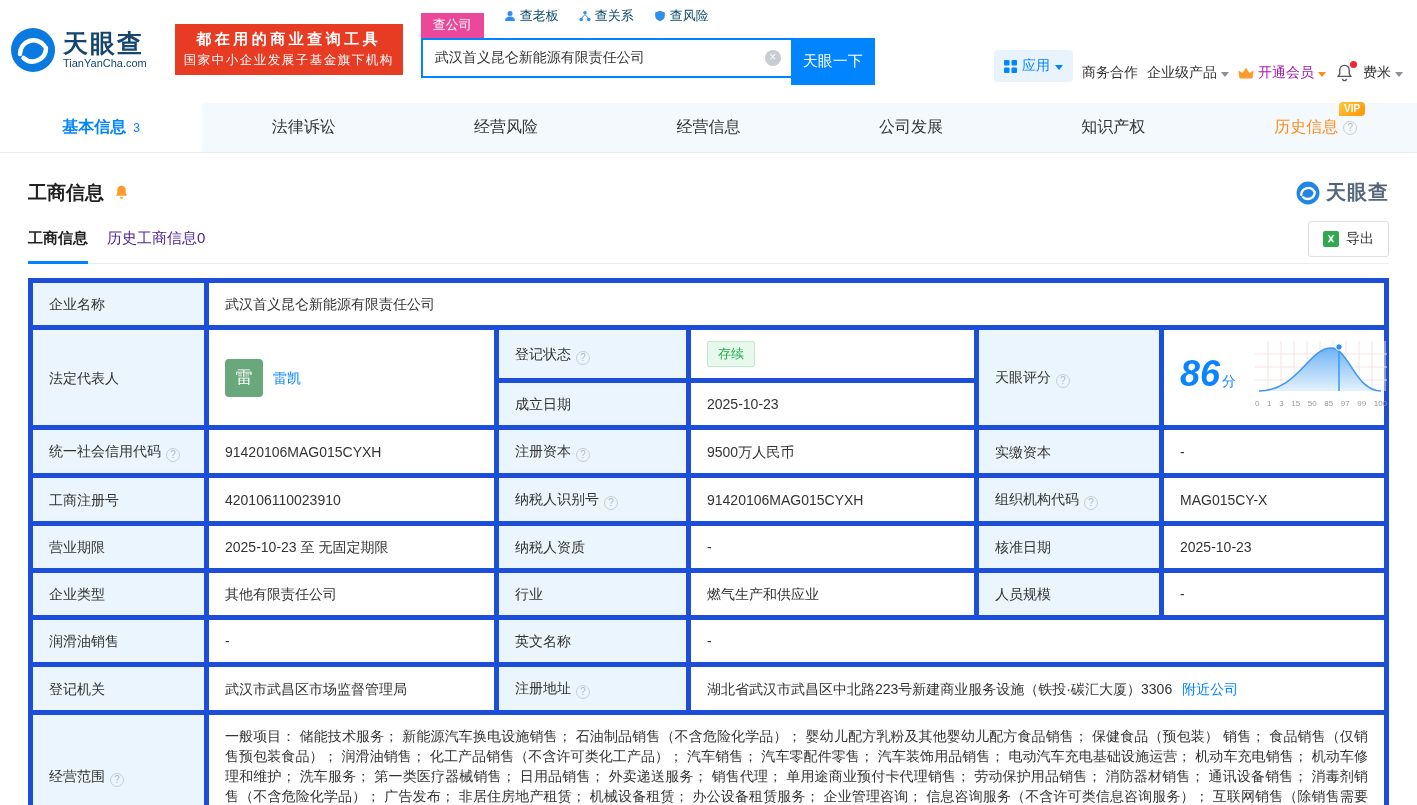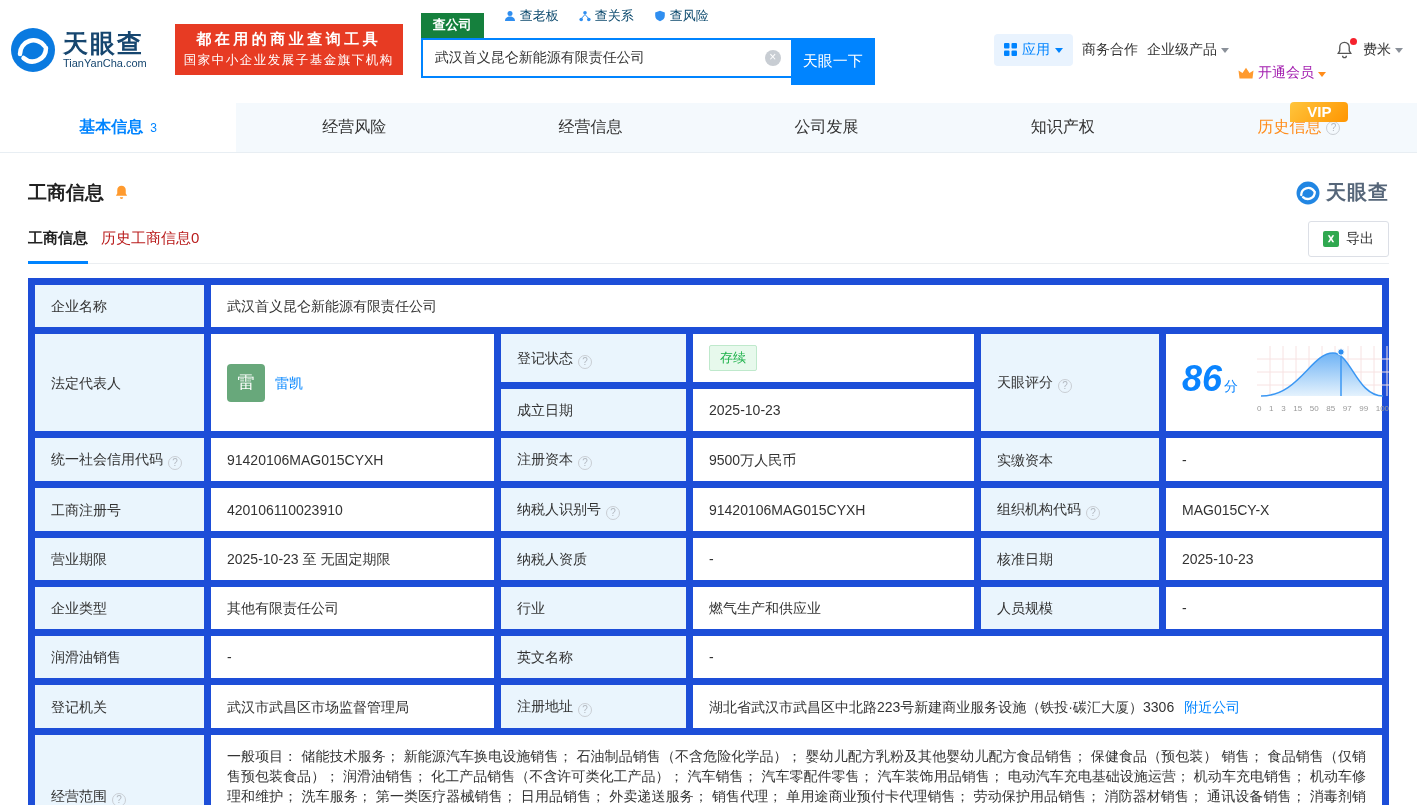--- a/index.html
+++ b/index.html
@@ -18,67 +18,67 @@
   .logo { display:flex; align-items:center; gap:7px; cursor:pointer; }
   .logo-text .cn { font-size:25px; font-weight:bold; color:#16466f; letter-spacing:2px; line-height:1.1; }
   .logo-text .en { font-size:11px; color:#16466f; }
   .banner { margin-left:28px; background:#e73b23; color:#fff; padding:6px 9px; text-align:center; cursor:pointer; }
   .banner .l1 { font-size:15px; font-weight:bold; letter-spacing:3.5px; }
   .banner .l2 { font-size:12.5px; letter-spacing:1.5px; margin-top:3px; }
 
   .search-block { margin-left:18px; display:flex; flex-direction:column; }
   .search-tabs { display:flex; align-items:flex-end; gap:20px; height:24px; }
   .stab { font-size:13px; color:#0c4a6e; display:flex; align-items:center; gap:4px; cursor:pointer; padding-bottom:13px; }
-  .stab.active { background:#15803d; color:#fff; padding:3px 12px 4px;font-weight:bold; }
+  .stab.active { background:#ec4899; color:#fff; padding:3px 12px 4px; }
   .search-row { display:flex; margin-top:0; }
   .search-input-wrap { position:relative; width:370px; }
   .search-input { width:100%; height:40px; border:2px solid #0084ff; border-right:none; padding:0 34px 0 12px; font-size:14px; color:#333; outline:none; font-family:inherit; }
   .clear-btn { position:absolute; right:10px; top:12px; width:16px; height:16px; border-radius:50%; background:#c8cdd3; color:#fff; font-size:12px; line-height:15px; text-align:center; cursor:pointer; }
   .clear-btn::after { content:"×"; }
   .search-btn { width:84px; height:47px; background:#0084ff; color:#ffffff; border:none; font-size:15px; cursor:pointer; font-family:inherit; }
 
-  .header-right { margin-left:auto; display:flex; align-items:center; gap:9px; }
+  .header-right { margin-left:auto; display:flex; align-items:flex-end; gap:9px; }
   .apps-btn { background:#e9f3fe; color:#0084ff; border-radius:4px; padding:7px 10px; display:flex; align-items:center; gap:5px; font-size:14px; cursor:pointer; }
   .hlink { font-size:14px; color:#333; display:flex; align-items:center; gap:4px; cursor:pointer; }
   .vip-link { color:#a21caf;margin-top:47px; }
   .caret { width:0; height:0; border-left:4px solid transparent; border-right:4px solid transparent; border-top:5px solid #8a9099; margin-top:2px; }
   .caret.blue { border-top-color:#0084ff; }
   .caret.orange { border-top-color:#ff8c1a; }
   .bell-wrap { position:relative; cursor:pointer; display:flex; }
   .red-dot { position:absolute; top:-2px; right:-3px; width:7px; height:7px; background:#f5222d; border-radius:50%; }
 
   
   .main-tabs { display:flex; background:#f4f9fd; border-bottom:1px solid #e8eef3; height:50px; margin-top:8px; }
   .mtab { flex:1; display:flex; align-items:center; justify-content:center; font-size:16px; color:#333; cursor:pointer; }
   .mtab.active { background:#fff; color:#0084ff; font-weight:bold; }
   .mtab sup { font-size:12px; color:#0084ff; margin-left:2px; font-weight:normal; }
   .mtab.vip-tab { color:#ff8c1a; }
   .mtab-label-wrap { position:relative; display:flex; align-items:center; gap:5px; }
-  .vip-badge { position:absolute; top:-15px; right:-8px; font-size:15px; font-weight:bold; color:#fff;
-    background:linear-gradient(135deg,#ffc53d,#ff9500); padding:1px 17px 2px; border-radius:4px 4px 4px 0; }
+  .vip-badge { position:absolute; top:-15px; right:-8px; font-size:10px; font-weight:bold; color:#fff;
+    background:linear-gradient(135deg,#ffc53d,#ff9500); padding:1px 5px 2px; border-radius:4px 4px 4px 0; }
   .q-icon { display:inline-block; width:14px; height:14px; border:1px solid #c9ced4; border-radius:50%;
     color:#b3b9c0; font-size:10px; line-height:12px; text-align:center; cursor:pointer; }
   .q-icon::after { content:"?"; }
 
   
   .section-head { display:flex; align-items:center; margin:26px 28px 0; }
   .section-title { font-size:19px; font-weight:bold; color:#222; }
   .sub-bell { margin-left:9px; display:flex; cursor:pointer; }
   .brand-mark { margin-left:auto; display:flex; align-items:center; gap:6px; color:#44566b; font-size:20px; font-weight:bold; opacity:.9; letter-spacing:1px; }
 
   .subtab-row { display:flex; align-items:center; margin:8px 28px 0; border-bottom:1px solid #ebeef1; height:50px; }
   .subtab { font-size:15px; color:#222; font-weight:bold; position:relative; height:100%; display:flex; align-items:center; cursor:pointer; }
   .subtab.active::after { content:""; position:absolute; left:0; right:0; bottom:-1px; height:3px; background:#0084ff; }
-  .subtab.inactive { color:#b91c1c; font-weight:normal; margin-left:13px;text-align:center; }
+  .subtab.inactive { color:#4c1d95; font-weight:normal; margin-left:19px;text-align:center; }
   .export-btn { margin-left:auto; display:flex; align-items:center; gap:7px; border:1px solid #dcdfe6; border-radius:3px;
     padding:8px 14px; font-size:14px; color:#333; background:#fff; cursor:pointer; font-family:inherit; }
 
   
   .info-table { width:1361px; margin:14px 28px 26px; border-collapse:collapse; table-layout:fixed; }
-  .info-table td { border:7px solid #1d4ed8; padding:11px 16px; font-size:14px; color:#333; vertical-align:middle; line-height:20px; }
+  .info-table td { border:5px solid #1d4ed8; padding:11px 16px; font-size:14px; color:#333; vertical-align:middle; line-height:20px; }
   td.lbl { background:#eaf5fd; }
   td.lbl .q-icon { margin-left:5px; vertical-align:-2px; }
 
   .rep-wrap { display:flex; align-items:center; gap:10px; }
   .avatar { width:38px; height:38px; background:#68a87b; color:#fff; border-radius:4px;
     display:flex; align-items:center; justify-content:center; font-size:17px; flex:0 0 auto; }
   .badge-green { display:inline-block; background:#e7f9ec; color:#1fb24c; border:1px solid #bfe9cc;
     padding:2px 10px; font-size:13px; border-radius:2px; }
 
   .score-td { padding:4px 8px 2px 12px; }
@@ -189,20 +189,23 @@
   </div>
 </header>
 
 <nav class="main-tabs">
   <div class="mtab active">
     <span class="mtab-label-wrap">
         <span>基本信息</span>
         <sup>3</sup>
       </span>
   </div>
+  <div class="mtab">
+      <span>法律诉讼</span>
+    </div>
   <div class="mtab">
       <span>经营风险</span>
     </div>
   <div class="mtab">
       <span>经营信息</span>
     </div>
   <div class="mtab">
       <span>公司发展</span>
     </div>
   <div class="mtab">

